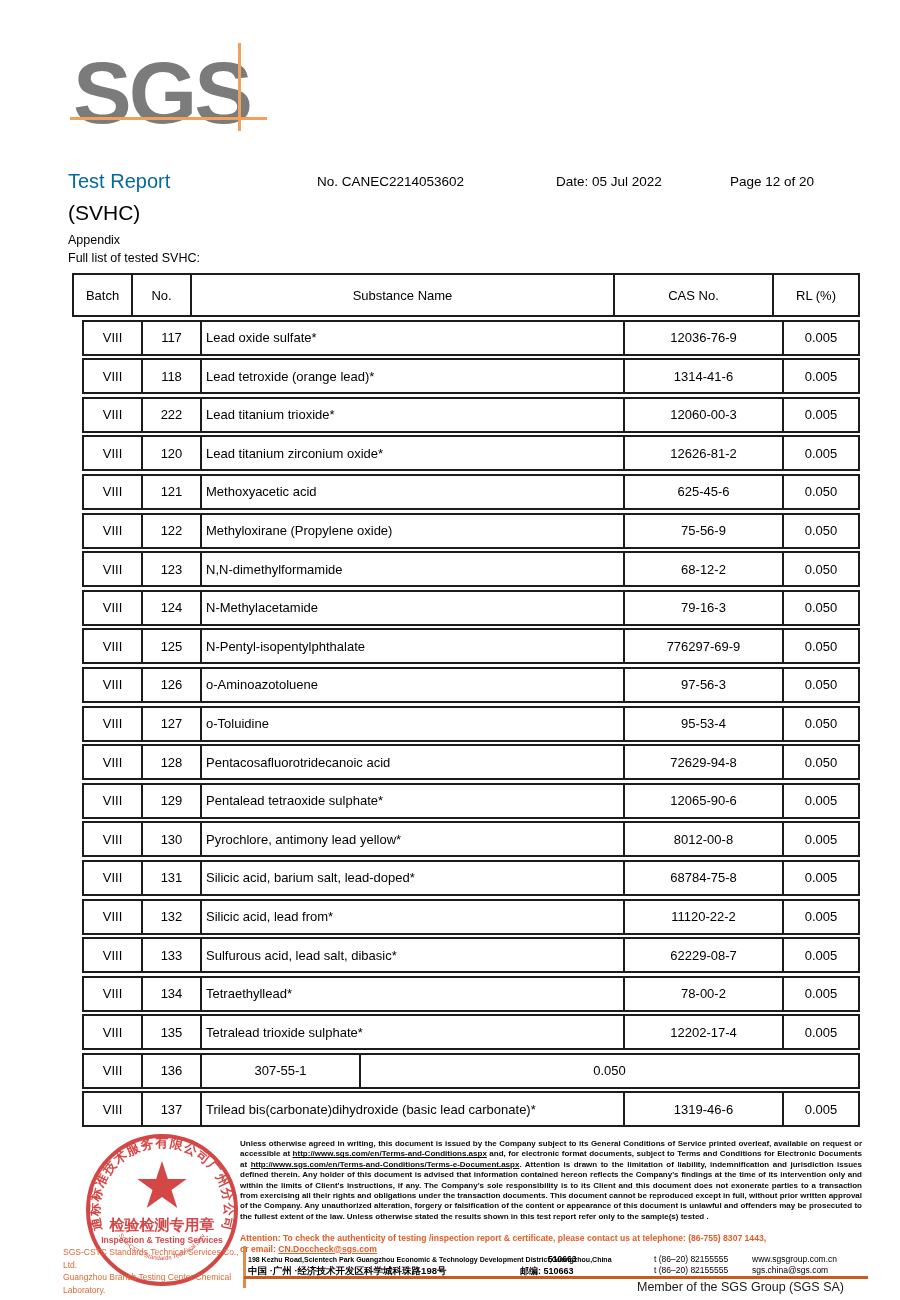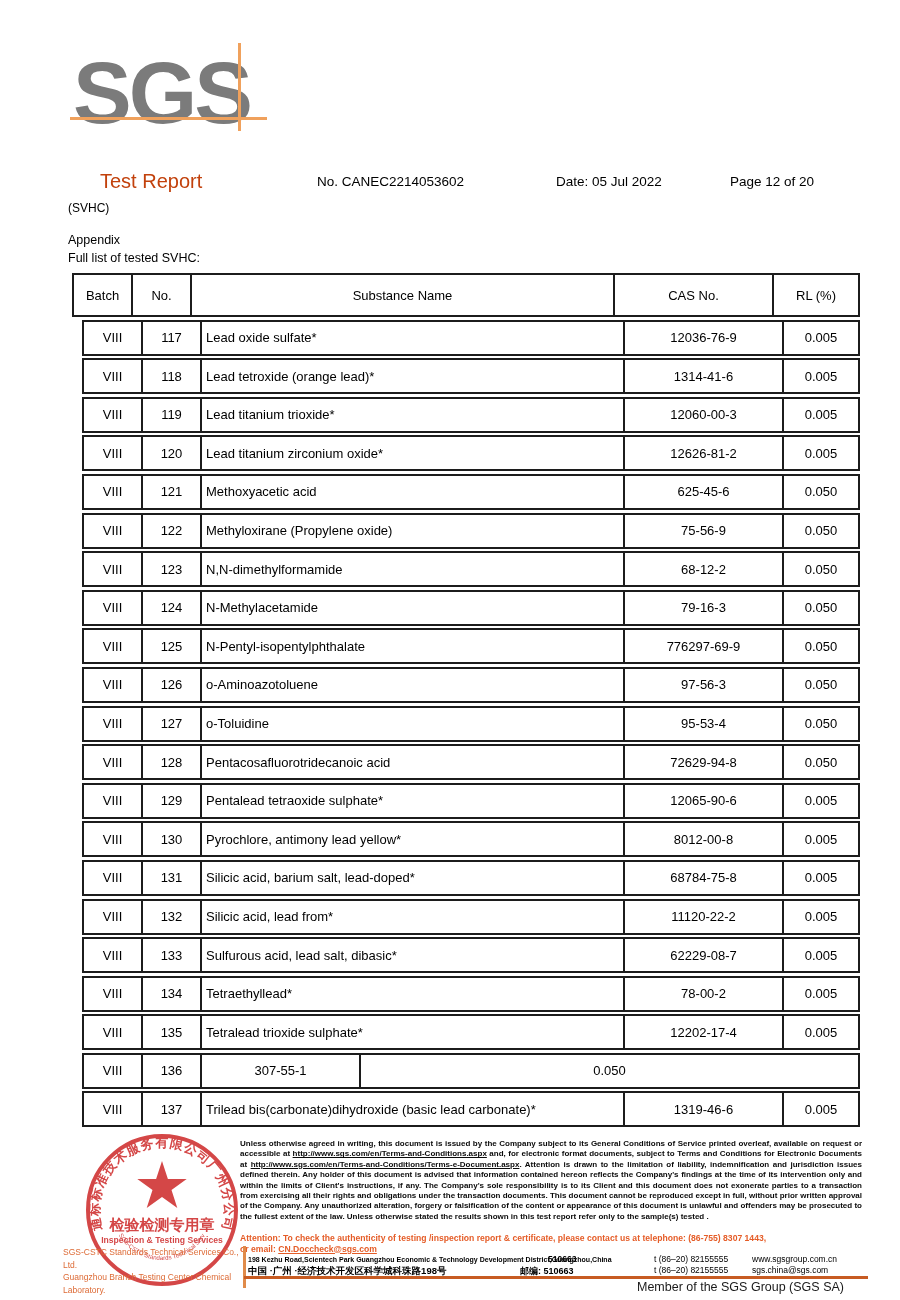--- a/index.html
+++ b/index.html
@@ -8,22 +8,22 @@
     font-family:"Liberation Sans","DejaVu Sans",sans-serif;color:#111;
   }
   
   .logo-text{
     position:absolute;left:73px;top:49px;font-size:88px;line-height:88px;
     font-weight:bold;color:#7b7b7b;letter-spacing:-3px;
   }
   .logo-hline{position:absolute;left:70px;top:117px;width:197px;height:3px;background:#f0a15c;}
   .logo-vline{position:absolute;left:238px;top:43px;width:3px;height:88px;background:#f0a15c;}
   
-  .title1{position:absolute;left:68px;top:170px;font-size:20px;color:#c2410c;margin-left:32px;}
-  .title2{position:absolute;left:68px;top:201px;font-size:12px;color:#000;}
+  .title1{position:absolute;left:68px;top:170px;font-size:20px;color:#0369a1;}
+  .title2{position:absolute;left:68px;top:201px;font-size:21px;color:#000;}
   .meta{position:absolute;top:174px;font-size:13.5px;color:#000;}
   .meta.no{left:317px;}
   .meta.date{left:556px;}
   .meta.page{left:730px;}
   .appendix-label{position:absolute;left:68px;top:233px;font-size:12.5px;color:#000;}
   .appendix-sub{position:absolute;left:68px;top:251px;font-size:12.5px;color:#000;}
   
   .svhc-table{position:absolute;left:72px;top:273px;width:788px;font-size:13px;color:#000;}
   .trow,.thead{
     box-sizing:border-box;display:flex;align-items:stretch;
@@ -110,21 +110,21 @@
         </div>
         <div class="trow">
           <div class="cell c-batch">VIII</div>
           <div class="cell c-no">118</div>
           <div class="cell c-sub">Lead tetroxide (orange lead)*</div>
           <div class="cell c-cas">1314-41-6</div>
           <div class="cell c-rl">0.005</div>
         </div>
         <div class="trow">
           <div class="cell c-batch">VIII</div>
-          <div class="cell c-no">119</div>
+          <div class="cell c-no">222</div>
           <div class="cell c-sub">Lead titanium trioxide*</div>
           <div class="cell c-cas">12060-00-3</div>
           <div class="cell c-rl">0.005</div>
         </div>
         <div class="trow">
           <div class="cell c-batch">VIII</div>
           <div class="cell c-no">120</div>
           <div class="cell c-sub">Lead titanium zirconium oxide*</div>
           <div class="cell c-cas">12626-81-2</div>
           <div class="cell c-rl">0.005</div>

